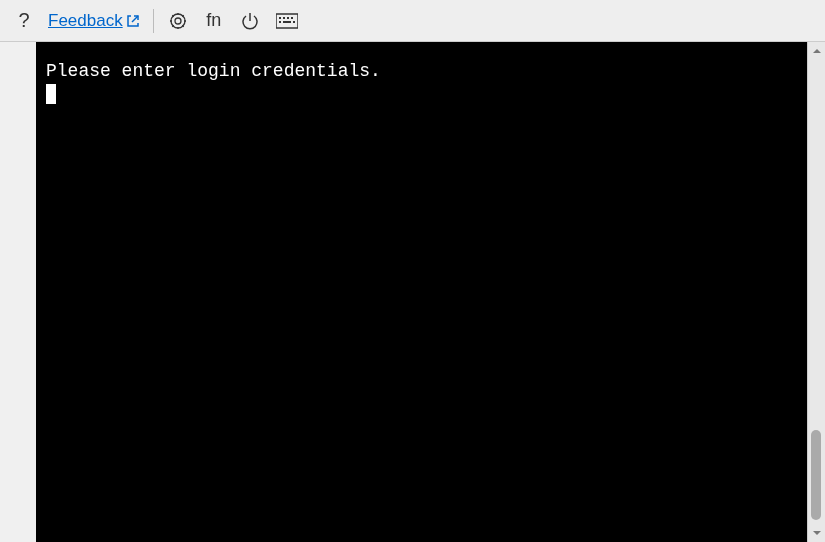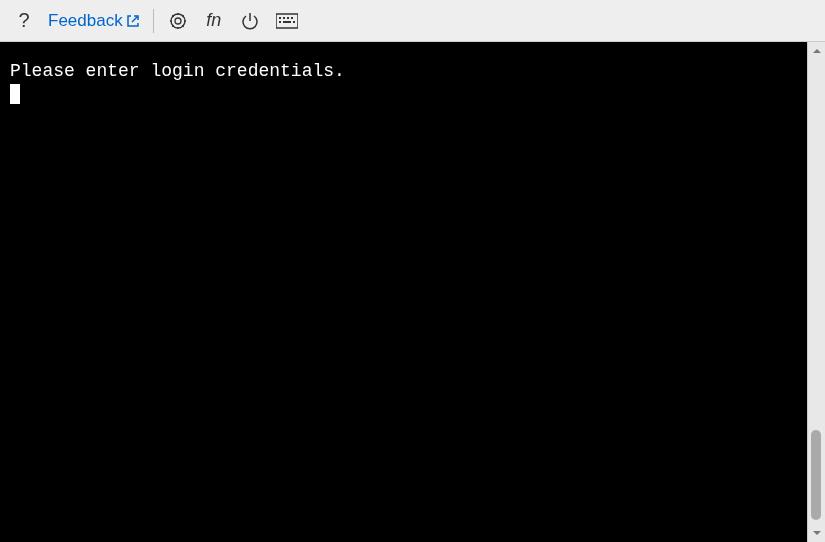--- a/index.html
+++ b/index.html
@@ -37,20 +37,21 @@
     }
     
     .help-icon {
       font-size: 20px;
       color: #333;
       font-weight: 400;
     }
     
     .feedback-link {
       color: #0066cc;
+      text-decoration: underline;
       font-size: 17px;
       display: flex;
       align-items: center;
       gap: 2px;
       padding: 0 4px;
     }
     
     .external-icon {
       width: 16px;
       height: 16px;
@@ -65,32 +66,32 @@
     
     .gear-icon, .power-icon {
       width: 20px;
       height: 20px;
     }
     
     .fn-text {
       font-size: 18px;
       color: #333;
       font-family: Arial, sans-serif;
-      font-style: italic;
     }
     
     .keyboard-icon {
       width: 22px;
       height: 16px;
     }
     
     .terminal-container {
       display: flex;
       height: calc(100% - 42px);
       background: #404040;
+      margin-left: 36px;
     }
     
     .terminal {
       flex: 1;
       background: #000000;
       color: #ffffff;
       font-family: "Courier New", Courier, monospace;
       font-size: 18px;
       padding: 18px 10px 10px 10px;
       line-height: 1.3;

